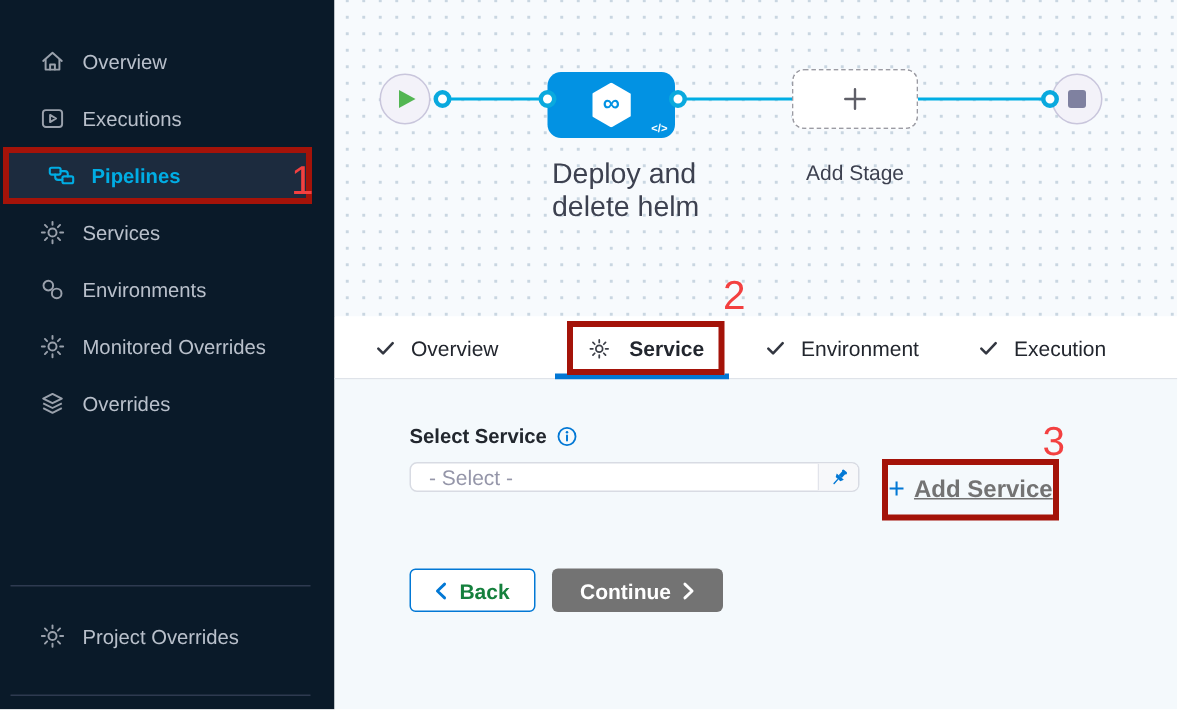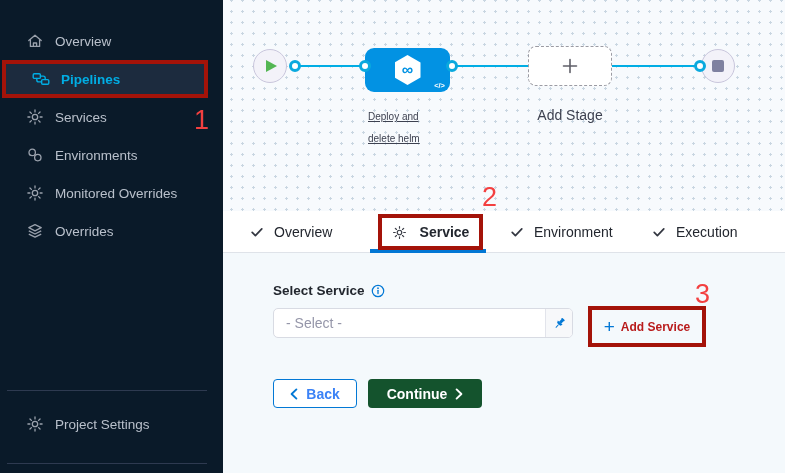--- a/index.html
+++ b/index.html
@@ -37,73 +37,80 @@
   .stage-node { position:absolute; left:142px; top:48px; width:85px; height:44px; border-radius:9px;
                 background:#0292e3; cursor:pointer; z-index:2; }
   .hexagon { position:absolute; left:29.5px; top:7px; width:26px; height:30px; background:#fff;
              clip-path:polygon(50% 0,100% 25%,100% 75%,50% 100%,0 75%,0 25%);
              display:flex; align-items:center; justify-content:center;
              color:#0292e3; font-size:16px; font-weight:700; }
   .code-badge { position:absolute; right:5px; bottom:2px; color:#fff; font-size:7.5px; font-weight:700; }
   .addstage-node { position:absolute; left:305px; top:46px; width:84px; height:40px; border-radius:8px;
                    background:#fff; border:1.5px dashed #9b9ba3; display:flex; align-items:center;
                    justify-content:center; cursor:pointer; z-index:2; }
-  .stage-label { position:absolute; left:145px; top:106px; width:120px; font-size:10px; line-height:22px;
-                 color:#3d4150;text-decoration:underline; }
+  .stage-label { position:absolute; left:145px; top:106px; width:120px; font-size:19px; line-height:22px;
+                 color:#3d4150; }
   .addstage-label { position:absolute; left:305px; top:107px; width:84px; text-align:center;
                     font-size:14px; color:#3d4150; }
 
   
   .tabbar { position:absolute; left:223px; top:211px; width:562px; height:42px; background:#fff;
             border-bottom:1px solid #dfe3e9; }
   .tab { position:absolute; top:0; height:41px; display:flex; align-items:center; gap:10px;
          font-size:14px; color:#22262e; font-weight:500; cursor:pointer; }
   .tab-service-box { position:absolute; left:155px; top:3px; width:105px; height:36px;
                      border:4px solid #a41309; background:#fff; display:flex; align-items:center;
                      justify-content:center; gap:13px; font-size:14px; font-weight:600; color:#22262e;
                      cursor:pointer; z-index:5; }
   .tab-underline { position:absolute; left:147px; top:38px; width:116px; height:3.5px; background:#0277d4; }
 
   
   .form { position:absolute; left:223px; top:253px; width:562px; height:220px; background:#f4f9fc; }
   .field-label { position:absolute; left:50px; top:30px; display:flex; align-items:center; gap:6px;
                  font-size:13.5px; font-weight:700; color:#22272e;justify-content:flex-end; }
-  .select-ctl { position:absolute; left:50px; top:55px; width:300px; height:30px; background:#fff;
+  .select-ctl { position:absolute; left:50px; top:55px; width:300px; height:20px; background:#fff;
                 border:1px solid #d8dbe3; border-radius:5px; display:flex; align-items:center; cursor:pointer; }
   .select-text { flex:1; padding-left:12px; font-size:14px; color:#9596a9; }
   .select-pin { width:27px; height:100%; border-left:1px solid #e2e4eb; background:#f7f8fa;
                 border-radius:0 4px 4px 0; display:flex; align-items:center; justify-content:center; cursor:pointer; }
   .addsvc-box { position:absolute; left:365px; top:53px; width:118px; height:41px;
                 border:4px solid #a41309; display:flex; align-items:center; justify-content:center;
                 gap:6px; cursor:pointer; }
   .addsvc-plus { color:#0278d5; font-size:19px; font-weight:400; line-height:1; }
-  .addsvc-label { color:#b91c1c; font-size:12px; font-weight:700; }
+  .addsvc-label { color:#737373; font-size:16px; font-weight:700;text-decoration:underline; }
   .btn { position:absolute; top:126px; height:29px; border-radius:4px; display:flex; align-items:center;
          justify-content:center; gap:8px; font-size:14px; font-weight:700; cursor:pointer; }
-  .btn-back { left:50px; width:84px; background:#fff; border:1.5px solid #0278d5; color:#3b82f6; }
-  .btn-continue { left:145px; width:114px; background:#14532d; border:none; color:#fff; }
+  .btn-back { left:50px; width:84px; background:#fff; border:1.5px solid #0278d5; color:#15803d; }
+  .btn-continue { left:145px; width:114px; background:#737373; border:none; color:#fff; }
 </style>
 </head>
 <body>
 
 <div id="app">
 
   <div class="sidebar">
     <div class="nav">
 
       <div class="nav-item">
         <svg width="18" height="18" viewBox="0 0 18 18" fill="none" stroke="#9aa1ac" stroke-width="1.3" stroke-linecap="round" stroke-linejoin="round">
             <path d="M2.8 8.6L9 3.2l6.2 5.4"></path>
             <path d="M4.4 7.6v6.8h9.2V7.6"></path>
             <path d="M7.4 14.4v-3.4h3.2v3.4"></path>
           </svg>
         <span class="nav-label">Overview</span>
       </div>
 
 
+      <div class="nav-item">
+        <svg width="18" height="18" viewBox="0 0 18 18" fill="none" stroke="#9aa1ac" stroke-width="1.3" stroke-linejoin="round">
+            <rect x="2.6" y="3.4" width="12.8" height="11.2" rx="2"></rect>
+            <path d="M7.4 6.6l4 2.4-4 2.4z"></path>
+          </svg>
+        <span class="nav-label">Executions</span>
+      </div>
 
       <div class="nav-item active">
         <svg width="18" height="18" viewBox="0 0 18 18" fill="none" stroke="#00ade4" stroke-width="1.4" stroke-linecap="round">
             <rect x="1.2" y="3.8" width="7.2" height="4.6" rx="1.2"></rect>
             <rect x="9.6" y="9.6" width="7.2" height="4.6" rx="1.2"></rect>
             <path d="M4.8 8.4v1.6a1.9 1.9 0 0 0 1.9 1.9h2.9M13.2 9.6V8a1.9 1.9 0 0 0-1.9-1.9H8.4"></path>
           </svg>
         <span class="nav-label">Pipelines</span>
       </div>
 
@@ -141,21 +148,21 @@
 
     </div>
 
     <div class="sb-divider" style="top:390px;"></div>
 
     <div class="nav-item proj-settings">
       <svg width="18" height="18" viewBox="0 0 18 18" fill="none" stroke="#9aa1ac" stroke-width="1.3" stroke-linecap="round">
           <circle cx="9" cy="9" r="2.7"></circle>
           <path d="M9 1.9v2M9 14.1v2M1.9 9h2M14.1 9h2M3.95 3.95l1.45 1.45M12.6 12.6l1.45 1.45M14.05 3.95L12.6 5.4M5.4 12.6l-1.45 1.45"></path>
         </svg>
-      <span class="nav-label">Project Settings</span>
+      <span class="nav-label">Project Overrides</span>
     </div>
 
     <div class="sb-divider" style="top:463px;"></div>
   </div>
 
   <div class="step-num" style="left:194px; top:107px;">1</div>
 
   <div class="canvas">
     <div class="pipe-line" style="left:72px; width:70px;"></div>
     <div class="pipe-line" style="left:229px; width:76px;"></div>

